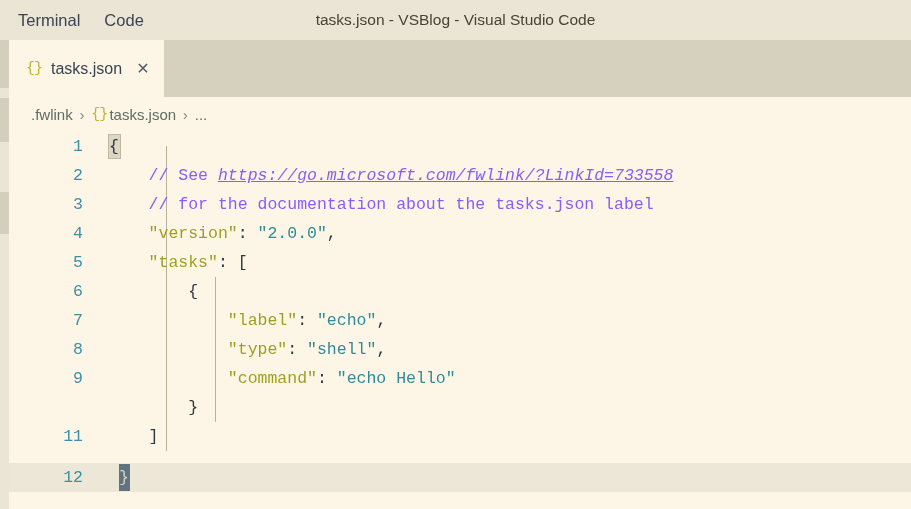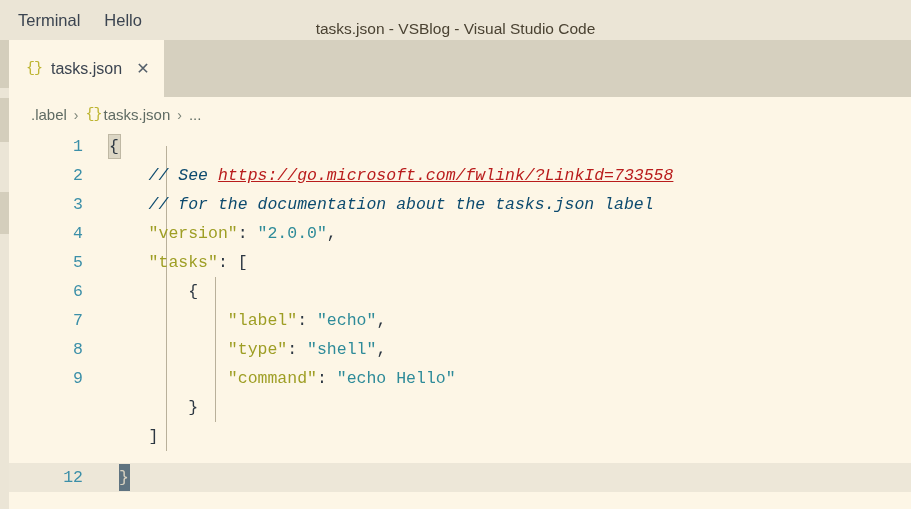--- a/index.html
+++ b/index.html
@@ -41,21 +41,21 @@
     font-size: 16.5px;
     color: #3b4450;
     padding: 4px 12px;
     line-height: 20px;
     cursor: default;
     white-space: nowrap;
   }
   .window-title {
     position: absolute;
     left: 0; right: 0;
-    top: 9px;
+    top: 0;
     height: 40px;
     line-height: 40px;
     text-align: center;
     font-size: 15.5px;
     color: #4a4232;
     pointer-events: none;
     white-space: nowrap;
   }
 
   
@@ -221,52 +221,52 @@
     color: #D9D2C0;
     font-family: "Liberation Mono", monospace;
     font-size: 16.5px;
     line-height: 29px;
   }
 
   
   .t-punc    { color: #2c3742; }
   .t-key     { color: #9E9E24; }
   .t-string  { color: #2E8B99; }
-  .t-comment { color: #0c4a6e; font-style: italic; }
-  .t-link    { color: #b91c1c; font-style: italic; text-decoration: underline; cursor: pointer; }
+  .t-comment { color: #8b5cf6; }
+  .t-link    { color: #8b5cf6; font-style: italic; text-decoration: underline; cursor: pointer; }
 </style>
 </head>
 <body>
 
 <div id="app">
 
   <div class="titlebar">
     <div class="menu-items">
       <div class="menu-item">Terminal</div>
-      <div class="menu-item">Hello</div>
+      <div class="menu-item">Code</div>
     </div>
     <div class="window-title">tasks.json - VSBlog - Visual Studio Code</div>
   </div>
 
   <div class="activitybar">
     <div class="ab-band b1"></div>
     <div class="ab-band b2"></div>
     <div class="ab-band b3"></div>
   </div>
 
   <div class="tabbar">
     <div class="tab">
       <span class="file-icon">{}</span>
       <span class="tab-label">tasks.json</span>
       <span class="tab-close">✕</span>
     </div>
   </div>
 
   <div class="breadcrumbs">
-    <span class="crumb">.label</span>
+    <span class="crumb">.fwlink</span>
     <span class="crumb-sep">›</span>
     <span class="crumb icon-crumb">{}</span>
     <span class="crumb">tasks.json</span>
     <span class="crumb-sep">›</span>
     <span class="crumb">...</span>
   </div>
 
   <div class="editor">
     <div class="indent-guide ig1"></div>
     <div class="indent-guide ig2"></div>
@@ -274,18 +274,18 @@
         <div class="code-line"><span class="lineno">1</span><span class="bracket-match"></span><span class="linetext"><span class="t-punc">{</span></span></div>
         <div class="code-line"><span class="lineno">2</span><span class="linetext"><span class="t-comment">    // See </span><span class="t-link">https://go.microsoft.com/fwlink/?LinkId=733558</span></span></div>
         <div class="code-line"><span class="lineno">3</span><span class="linetext"><span class="t-comment">    // for the documentation about the tasks.json label</span></span></div>
         <div class="code-line"><span class="lineno">4</span><span class="linetext"><span class="t-punc">    </span><span class="t-key">"version"</span><span class="t-punc">: </span><span class="t-string">"2.0.0"</span><span class="t-punc">,</span></span></div>
         <div class="code-line"><span class="lineno">5</span><span class="linetext"><span class="t-punc">    </span><span class="t-key">"tasks"</span><span class="t-punc">: [</span></span></div>
         <div class="code-line"><span class="lineno">6</span><span class="linetext"><span class="t-punc">        {</span></span></div>
         <div class="code-line"><span class="lineno">7</span><span class="linetext"><span class="t-punc">            </span><span class="t-key">"label"</span><span class="t-punc">: </span><span class="t-string">"echo"</span><span class="t-punc">,</span></span></div>
         <div class="code-line"><span class="lineno">8</span><span class="linetext"><span class="t-punc">            </span><span class="t-key">"type"</span><span class="t-punc">: </span><span class="t-string">"shell"</span><span class="t-punc">,</span></span></div>
         <div class="code-line"><span class="lineno">9</span><span class="linetext"><span class="t-punc">            </span><span class="t-key">"command"</span><span class="t-punc">: </span><span class="t-string">"echo Hello"</span></span></div>
         <div class="code-line"><span class="linetext"><span class="t-punc">        }</span></span></div>
-        <div class="code-line"><span class="linetext"><span class="t-punc">    ]</span></span></div>
+        <div class="code-line"><span class="lineno">11</span><span class="linetext"><span class="t-punc">    ]</span></span></div>
         <div class="code-line current"><span class="lineno">12</span><span class="block-cursor"></span><span class="cursor-glyph">}</span></div>
       </div>
   </div>
 
 </div>
 
 </body></html>

